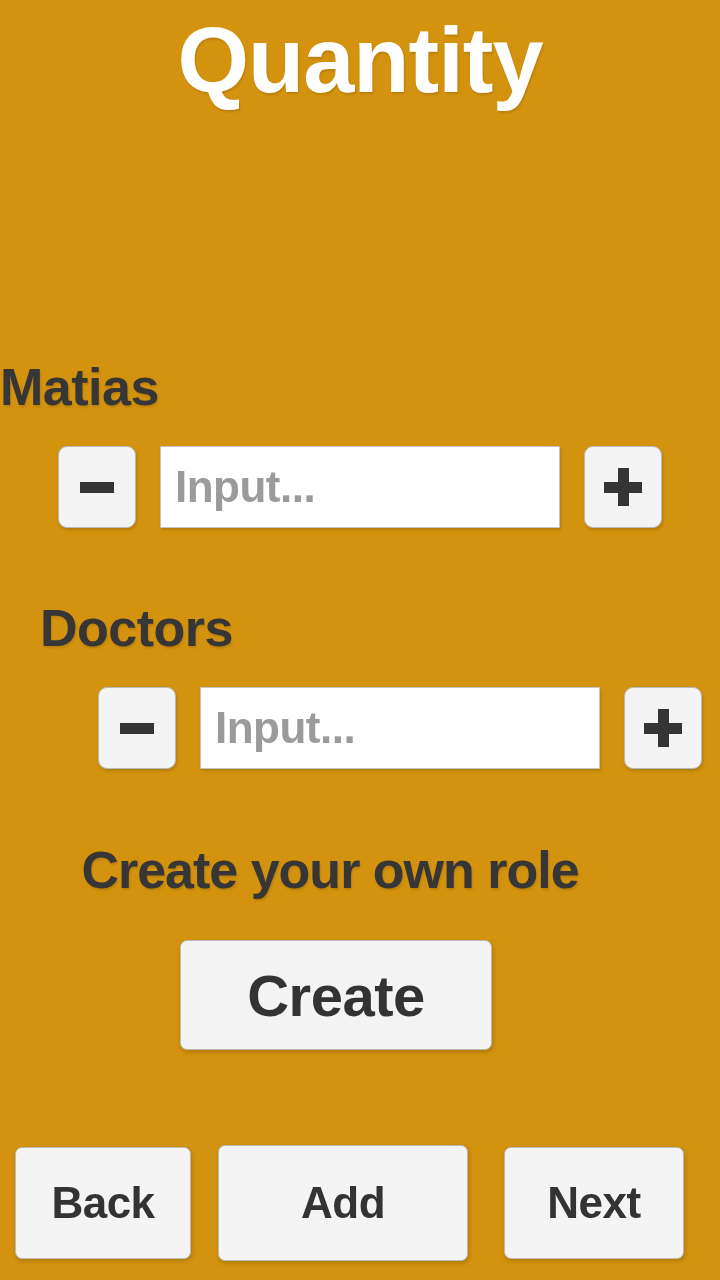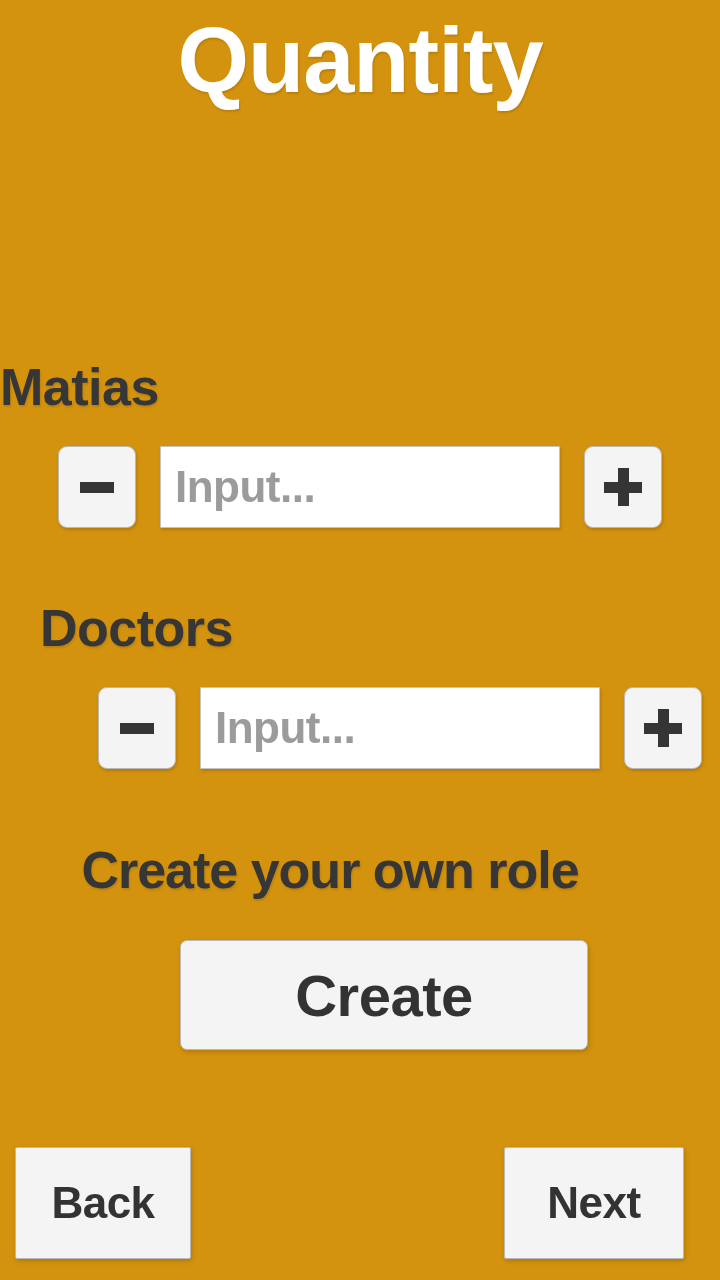--- a/index.html
+++ b/index.html
@@ -187,21 +187,21 @@
     font-weight: 700;
     line-height: 64px;
     letter-spacing: -1px;
     text-shadow: 1px 2px 2px rgba(120, 80, 0, 0.25);
     white-space: nowrap;
   }
   .create-btn {
     position: absolute;
     left: 180px;
     top: 102px;
-    width: 408px;
+    width: 312px;
     height: 110px;
     background: #f4f4f4;
     border: 1px solid #b9b9b9;
     border-radius: 7px;
     box-shadow: 1px 2px 4px rgba(90, 60, 0, 0.3);
     box-sizing: border-box;
     color: #333333;
     font-family: "Liberation Sans", sans-serif;
     font-size: 58px;
     font-weight: 700;
@@ -215,21 +215,21 @@
     position: absolute;
     left: 0;
     top: 1140px;
     width: 720px;
     height: 140px;
   }
   .nav-btn {
     position: absolute;
     background: #f4f4f4;
     border: 1px solid #b9b9b9;
-    border-radius: 2px;
+    border-radius: 7px;
     box-shadow: 1px 2px 4px rgba(90, 60, 0, 0.3);
     box-sizing: border-box;
     color: #333333;
     font-family: "Liberation Sans", sans-serif;
     font-size: 44px;
     font-weight: 700;
     letter-spacing: -0.5px;
     cursor: pointer;
     padding: 0;
   }
@@ -280,16 +280,17 @@
     </div>
   </div>
 
   <div class="create-section">
     <div class="create-caption">Create your own role</div>
     <button class="create-btn">Create</button>
   </div>
 
   <div class="bottom-nav">
     <button class="nav-btn back">Back</button>
+    <button class="nav-btn add">Add</button>
     <button class="nav-btn next">Next</button>
   </div>
 
 </div>
 
 </body></html>

